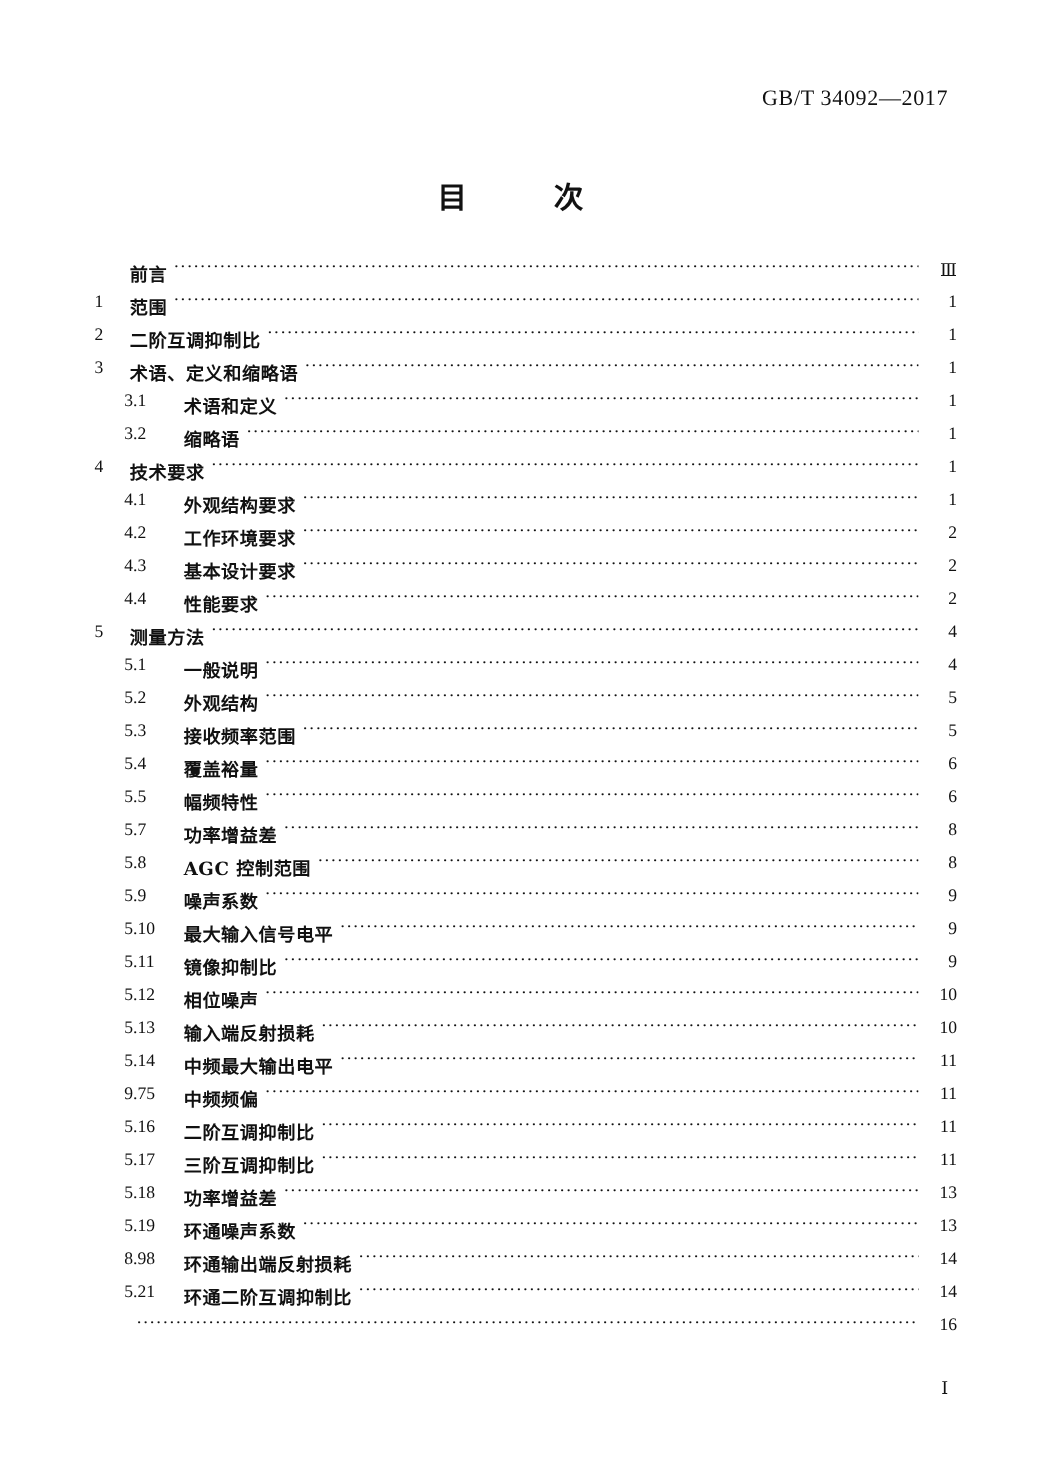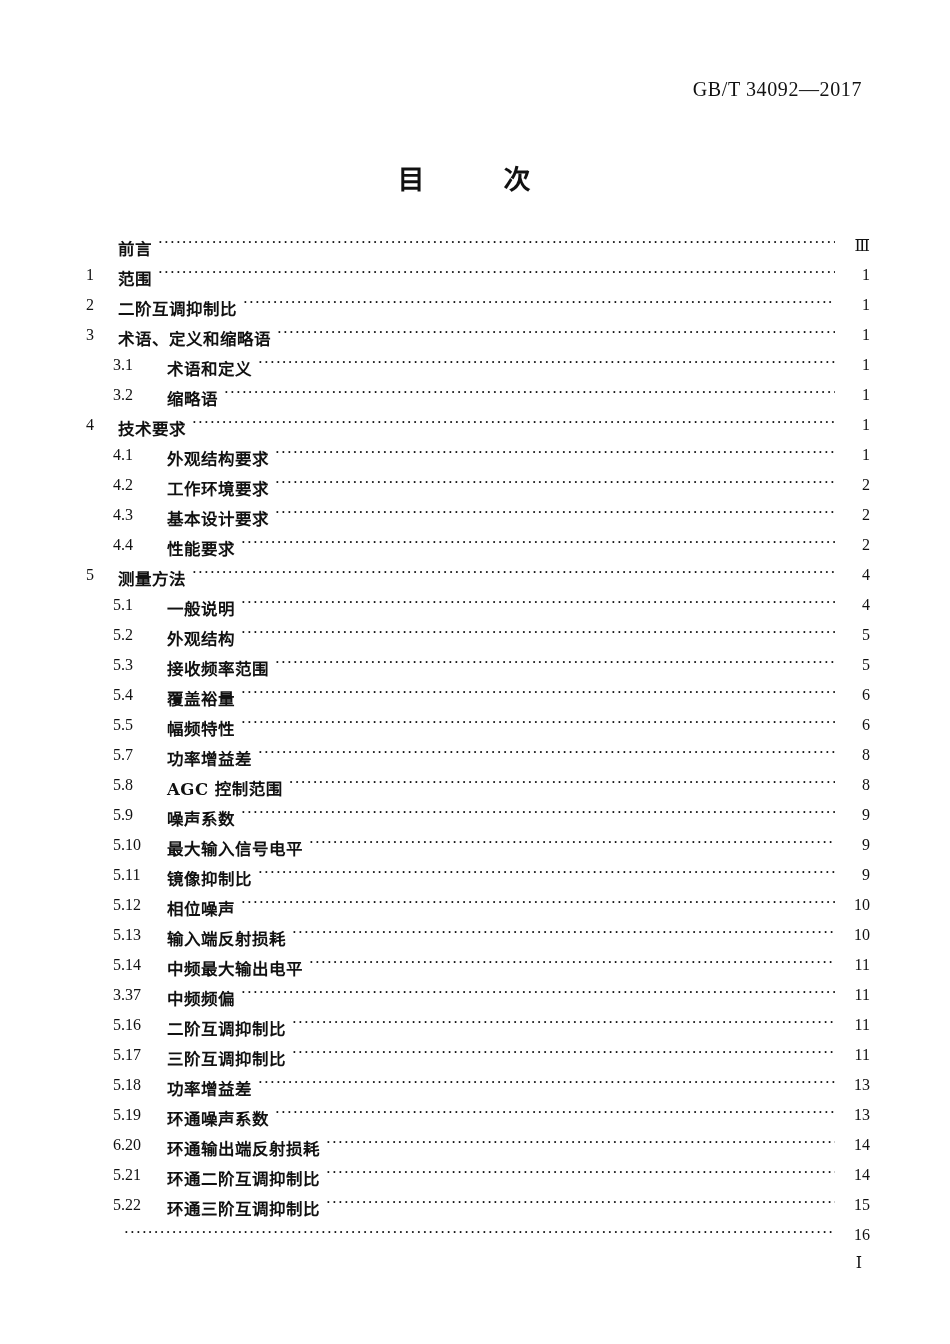--- a/index.html
+++ b/index.html
@@ -309,21 +309,21 @@
         <span class="toc-page">10</span>
       </div>
       <div class="toc-row lvl2">
         <span class="toc-num">5.14</span>
         <span class="toc-gap"></span>
         <span class="toc-label">中频最大输出电平</span>
         <span class="toc-dots"></span>
         <span class="toc-page">11</span>
       </div>
       <div class="toc-row lvl2">
-        <span class="toc-num">3.37</span>
+        <span class="toc-num">9.75</span>
         <span class="toc-gap"></span>
         <span class="toc-label">中频频偏</span>
         <span class="toc-dots"></span>
         <span class="toc-page">11</span>
       </div>
       <div class="toc-row lvl2">
         <span class="toc-num">5.16</span>
         <span class="toc-gap"></span>
         <span class="toc-label">二阶互调抑制比</span>
         <span class="toc-dots"></span>
@@ -344,40 +344,33 @@
         <span class="toc-page">13</span>
       </div>
       <div class="toc-row lvl2">
         <span class="toc-num">5.19</span>
         <span class="toc-gap"></span>
         <span class="toc-label">环通噪声系数</span>
         <span class="toc-dots"></span>
         <span class="toc-page">13</span>
       </div>
       <div class="toc-row lvl2">
-        <span class="toc-num">6.20</span>
+        <span class="toc-num">8.98</span>
         <span class="toc-gap"></span>
         <span class="toc-label">环通输出端反射损耗</span>
         <span class="toc-dots"></span>
         <span class="toc-page">14</span>
       </div>
       <div class="toc-row lvl2">
         <span class="toc-num">5.21</span>
         <span class="toc-gap"></span>
         <span class="toc-label">环通二阶互调抑制比</span>
         <span class="toc-dots"></span>
         <span class="toc-page">14</span>
       </div>
-      <div class="toc-row lvl2">
-        <span class="toc-num">5.22</span>
-        <span class="toc-gap"></span>
-        <span class="toc-label">环通三阶互调抑制比</span>
-        <span class="toc-dots"></span>
-        <span class="toc-page">15</span>
-      </div>
       <div class="toc-row lvl1">
         <span class="toc-num"></span>
         <span class="toc-gap"></span>
         <span class="toc-dots"></span>
         <span class="toc-page">16</span>
       </div>
     </div>
 
   <div class="page-folio">Ⅰ</div>
 

